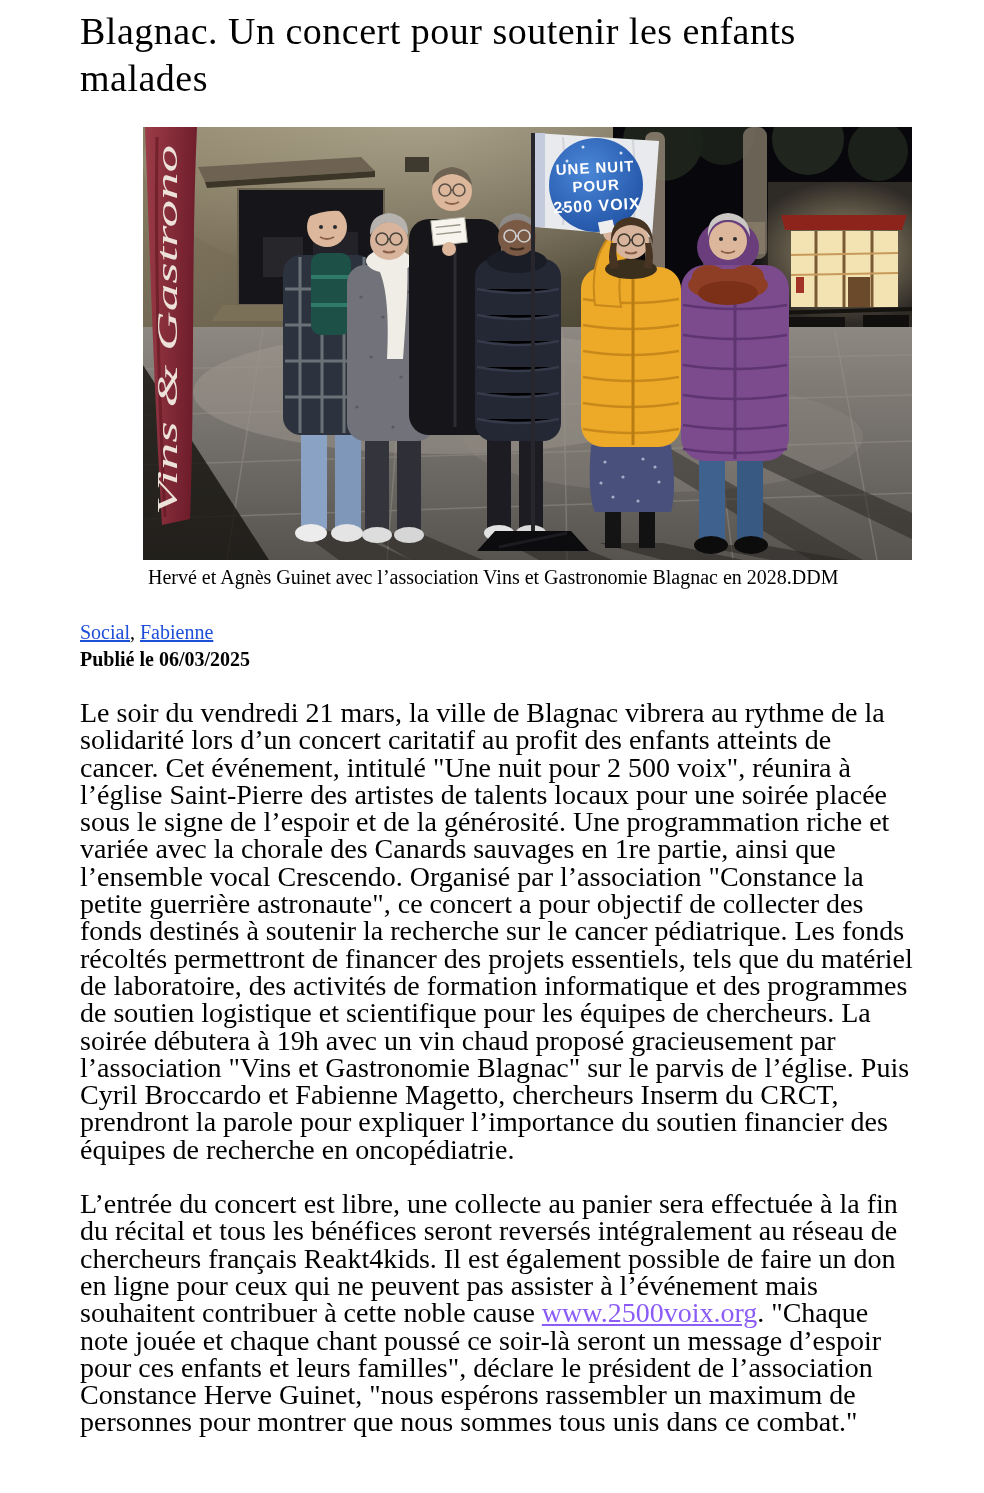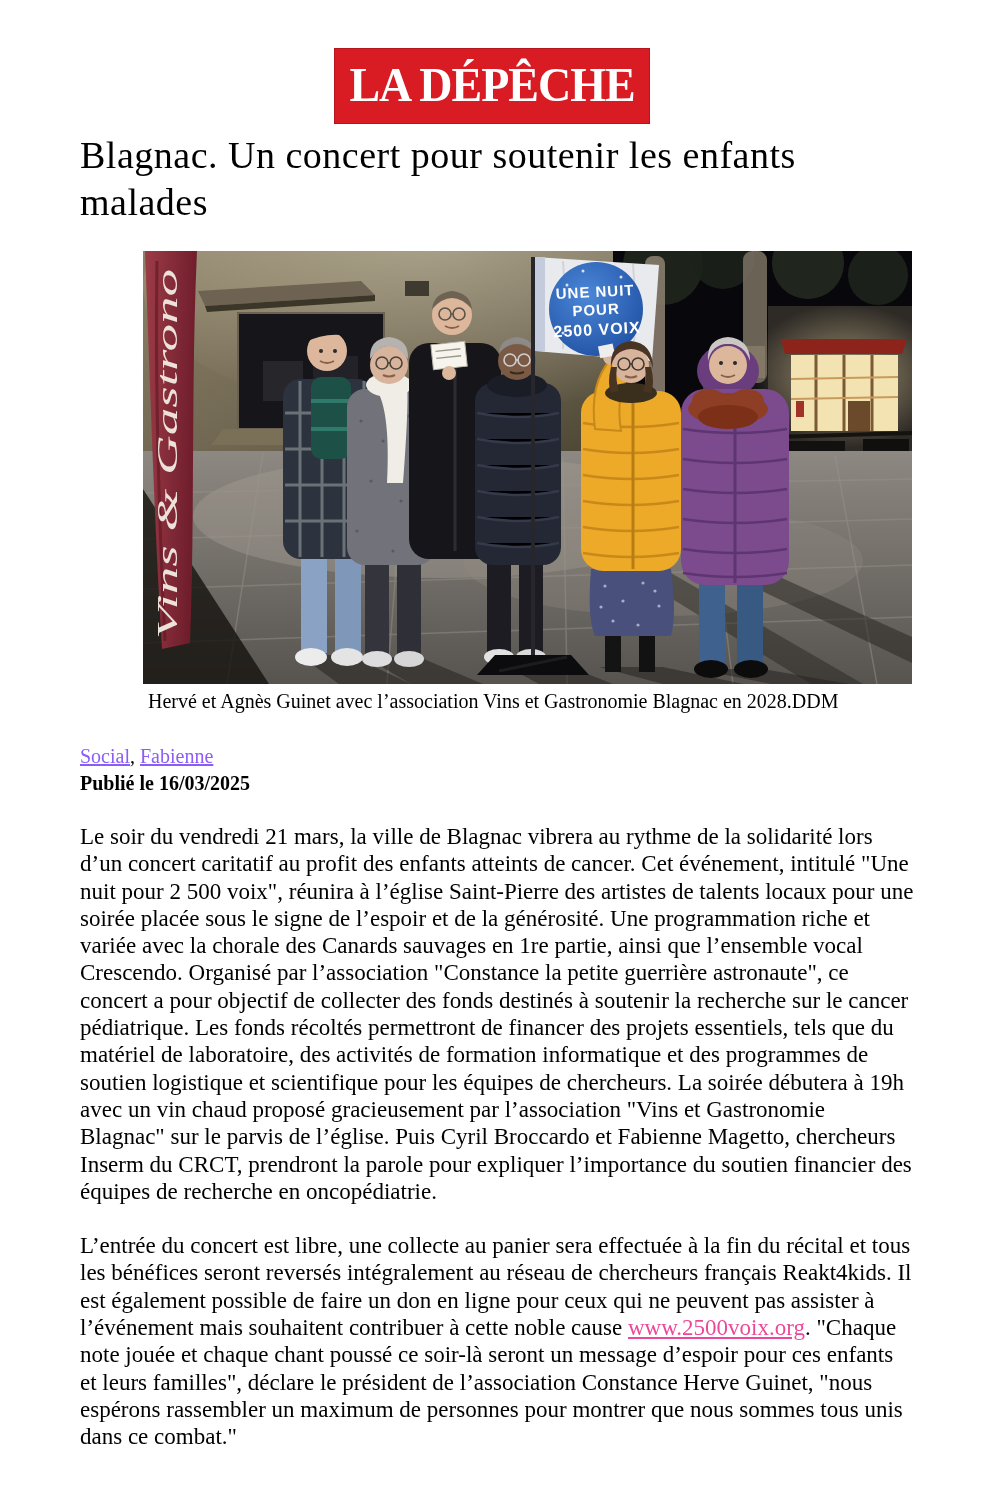--- a/index.html
+++ b/index.html
@@ -53,41 +53,36 @@
     display: block;
     background: #0b0b10;
   }
   figcaption {
     margin: 5px 0 0 5px;
     font-size: 20px;
     line-height: 25px;
     color: #000000;
   }
   .meta { margin: 30px 80px 0 80px; font-size: 20px; line-height: 25px; }
-  .meta a { color: #8b5cf6; text-decoration: underline; cursor: pointer; }
+  .meta a { color: #1d4ed8; text-decoration: underline; cursor: pointer; }
   .published { font-weight: bold; margin-top: 2px; }
   p.body-par {
     margin: 27px 69px 0 80px;
-    font-size: 23px;
+    font-size: 28px;
     line-height: 27.3px;
     color: #000000;
     text-align: left;
   }
-  p.body-par a.inline-link { color: #ec4899; text-decoration: underline; cursor: pointer; }
+  p.body-par a.inline-link { color: #8b5cf6; text-decoration: underline; cursor: pointer; }
 </style>
 </head>
 <body>
 
 <div class="page">
 
-  <div class="masthead">
-    <div class="logo-box">
-      <span class="logo-text">LA DÉPÊCHE</span>
-    </div>
-  </div>
 
   <h1 class="headline">Blagnac. Un concert pour soutenir les enfants malades</h1>
 
   <figure class="photo">
     <svg class="photo-frame" viewBox="0 0 769 433" xmlns="http://www.w3.org/2000/svg">
       <defs>
         <linearGradient id="wallg" x1="0" y1="0" x2="1" y2="1">
           <stop offset="0" stop-color="#8d8268"></stop>
           <stop offset="0.6" stop-color="#6d6450"></stop>
           <stop offset="1" stop-color="#46412f"></stop>
@@ -384,20 +379,20 @@
         <path d="M578,124 Q585,128 592,124" stroke="#8a5f48" stroke-width="2" fill="none"></path>
       </g>
     </svg>
     <figcaption>Hervé et Agnès Guinet avec l’association Vins et Gastronomie Blagnac en 2028.DDM</figcaption>
   </figure>
 
   <div class="meta">
     <div class="cats">
       <a>Social</a><span>, </span><a>Fabienne</a>
     </div>
-    <div class="published">Publié le 16/03/2025</div>
+    <div class="published">Publié le 06/03/2025</div>
   </div>
 
   <p class="body-par">Le soir du vendredi 21 mars, la ville de Blagnac vibrera au rythme de la solidarité lors d’un concert caritatif au profit des enfants atteints de cancer. Cet événement, intitulé "Une nuit pour 2 500 voix", réunira à l’église Saint-Pierre des artistes de talents locaux pour une soirée placée sous le signe de l’espoir et de la générosité. Une programmation riche et variée avec la chorale des Canards sauvages en 1re partie, ainsi que l’ensemble vocal Crescendo. Organisé par l’association "Constance la petite guerrière astronaute", ce concert a pour objectif de collecter des fonds destinés à soutenir la recherche sur le cancer pédiatrique. Les fonds récoltés permettront de financer des projets essentiels, tels que du matériel de laboratoire, des activités de formation informatique et des programmes de soutien logistique et scientifique pour les équipes de chercheurs. La soirée débutera à 19h avec un vin chaud proposé gracieusement par l’association "Vins et Gastronomie Blagnac" sur le parvis de l’église. Puis Cyril Broccardo et Fabienne Magetto, chercheurs Inserm du CRCT, prendront la parole pour expliquer l’importance du soutien financier des équipes de recherche en oncopédiatrie.</p>
 
   <p class="body-par"><span>L’entrée du concert est libre, une collecte au panier sera effectuée à la fin du récital et tous les bénéfices seront reversés intégralement au réseau de chercheurs français Reakt4kids. Il est également possible de faire un don en ligne pour ceux qui ne peuvent pas assister à l’événement mais souhaitent contribuer à cette noble cause </span><a class="inline-link">www.2500voix.org</a><span>. "Chaque note jouée et chaque chant poussé ce soir-là seront un message d’espoir pour ces enfants et leurs familles", déclare le président de l’association Constance Herve Guinet, "nous espérons rassembler un maximum de personnes pour montrer que nous sommes tous unis dans ce combat."</span></p>
 
 </div>
 
 </body></html>

